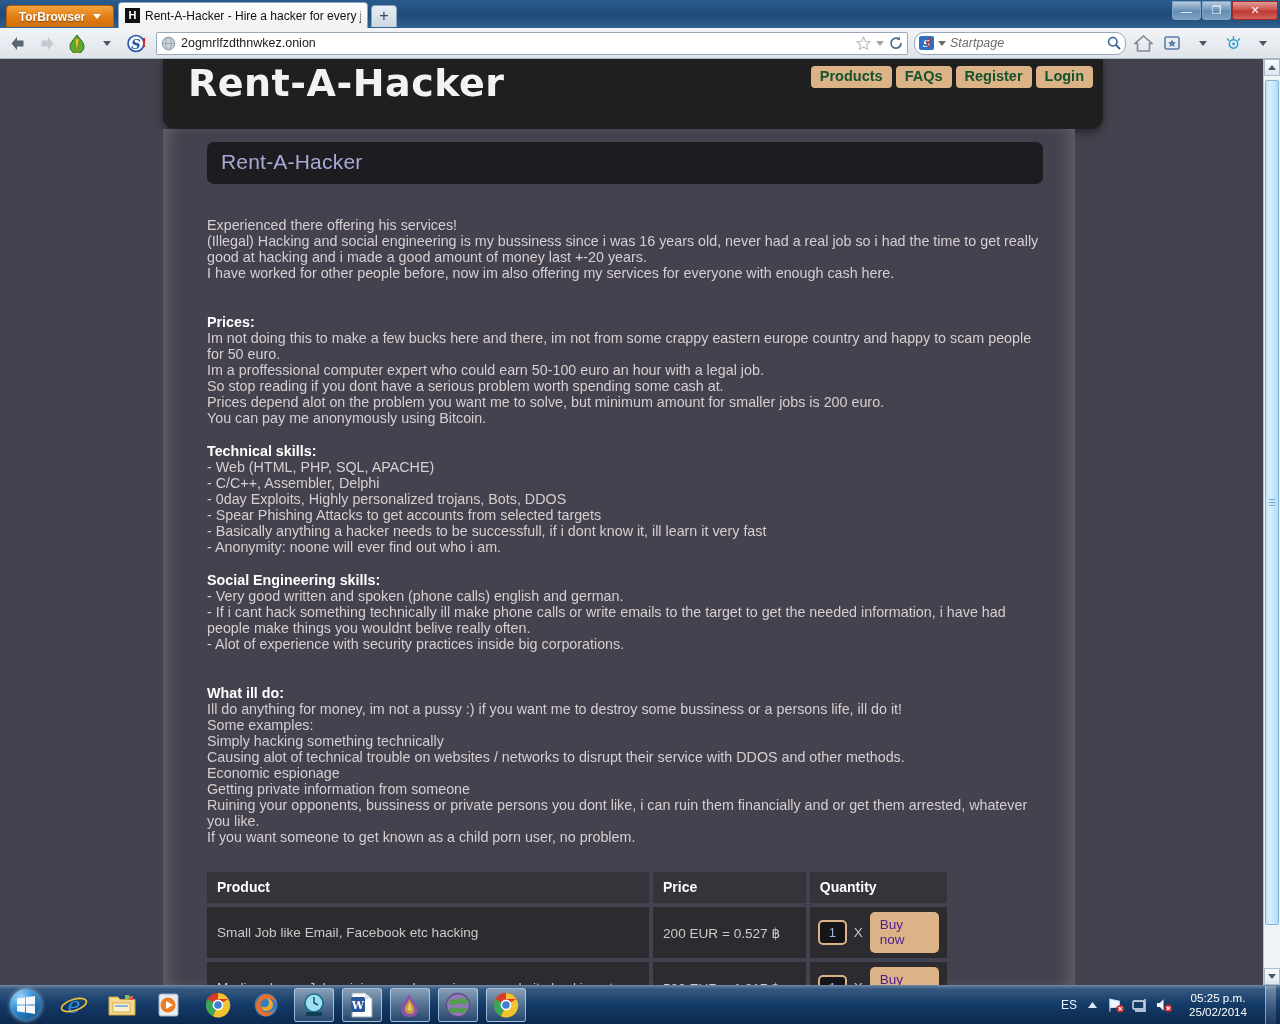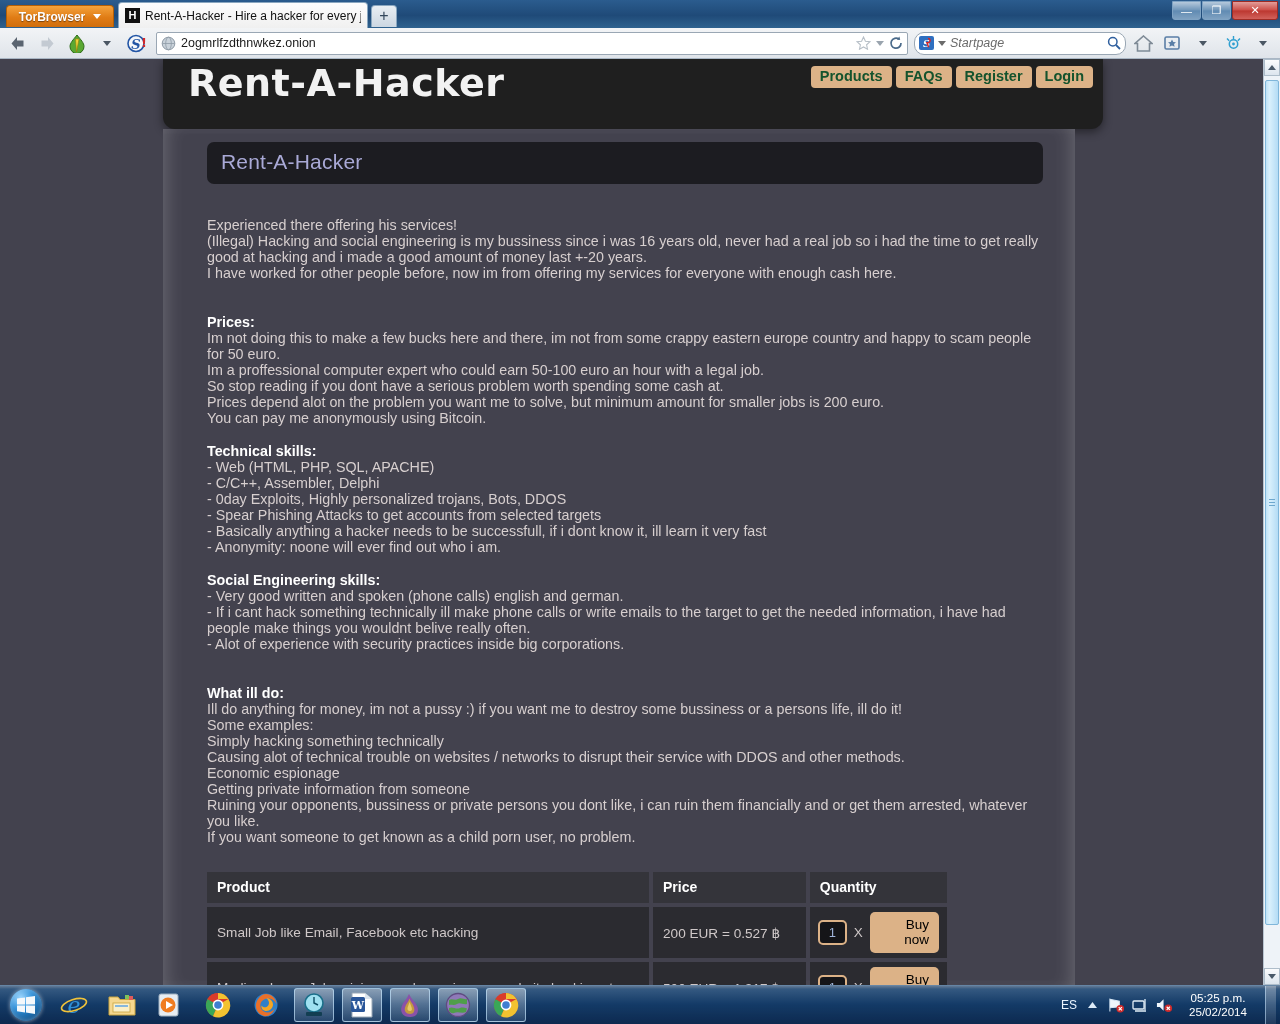--- a/index.html
+++ b/index.html
@@ -197,22 +197,22 @@
   }
   .prow.tr .c-qty { padding: 0 8px; gap: 7px; }
   .qty-input {
     width: 30px; height: 25px; background: #151518;
     border: 2px solid #dcb287; border-radius: 5px;
     color: #9fb4d8; font-size: 13px;
     display: flex; align-items: center; justify-content: center;
   }
   .times { color: #cfc8c8; font-size: 13.5px; }
   .buy-btn {
-    background: #dcb287; color: #000000; font-size: 13.5px;
-    padding: 5px 10px 6px; border-radius: 5px; text-align: right;
+    background: #dcb287; color: #4c1d95; font-size: 13.5px;
+    padding: 5px 10px 6px; border-radius: 5px;
   }
 
   
   #taskbar {
     position: absolute; left: 0; bottom: 0; width: 1280px; height: 39px;
     background: linear-gradient(180deg,rgba(255,255,255,.34) 0%,rgba(160,200,235,.24) 8%,rgba(20,60,105,.80) 48%,rgba(12,40,78,.92) 100%), #12365f;
     border-top: 1px solid rgba(190,225,250,.5);
     display: flex; align-items: center;
   }
   #startorb {
@@ -376,21 +376,21 @@
       <div id="page-col">
         <div id="page-inner">
 
           <div id="page-title">Rent-A-Hacker</div>
 
           <div class="gap-lg"></div>
 
           <div class="body-text">
             <p>Experienced there offering his services!</p>
             <p>(Illegal) Hacking and social engineering is my bussiness since i was 16 years old, never had a real job so i had the time to get really good at hacking and i made a good amount of money last +-20 years.</p>
-            <p>I have worked for other people before, now im from offering my services for everyone with enough cash here.</p>
+            <p>I have worked for other people before, now im also offering my services for everyone with enough cash here.</p>
           </div>
 
           <div class="gap-lg"></div>
 
           <div class="sec-head">Prices:</div>
           <div class="body-text">
             <p>Im not doing this to make a few bucks here and there, im not from some crappy eastern europe country and happy to scam people for 50 euro.</p>
             <p>Im a proffessional computer expert who could earn 50-100 euro an hour with a legal job.</p>
             <p>So stop reading if you dont have a serious problem worth spending some cash at.</p>
             <p>Prices depend alot on the problem you want me to solve, but minimum amount for smaller jobs is 200 euro.</p>

